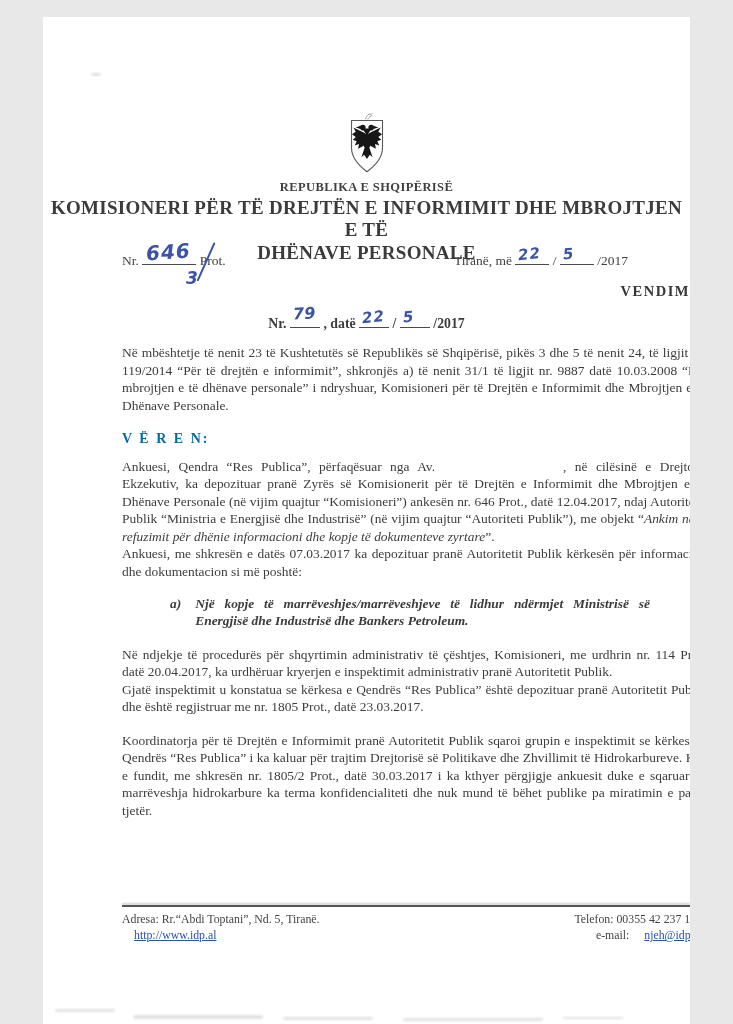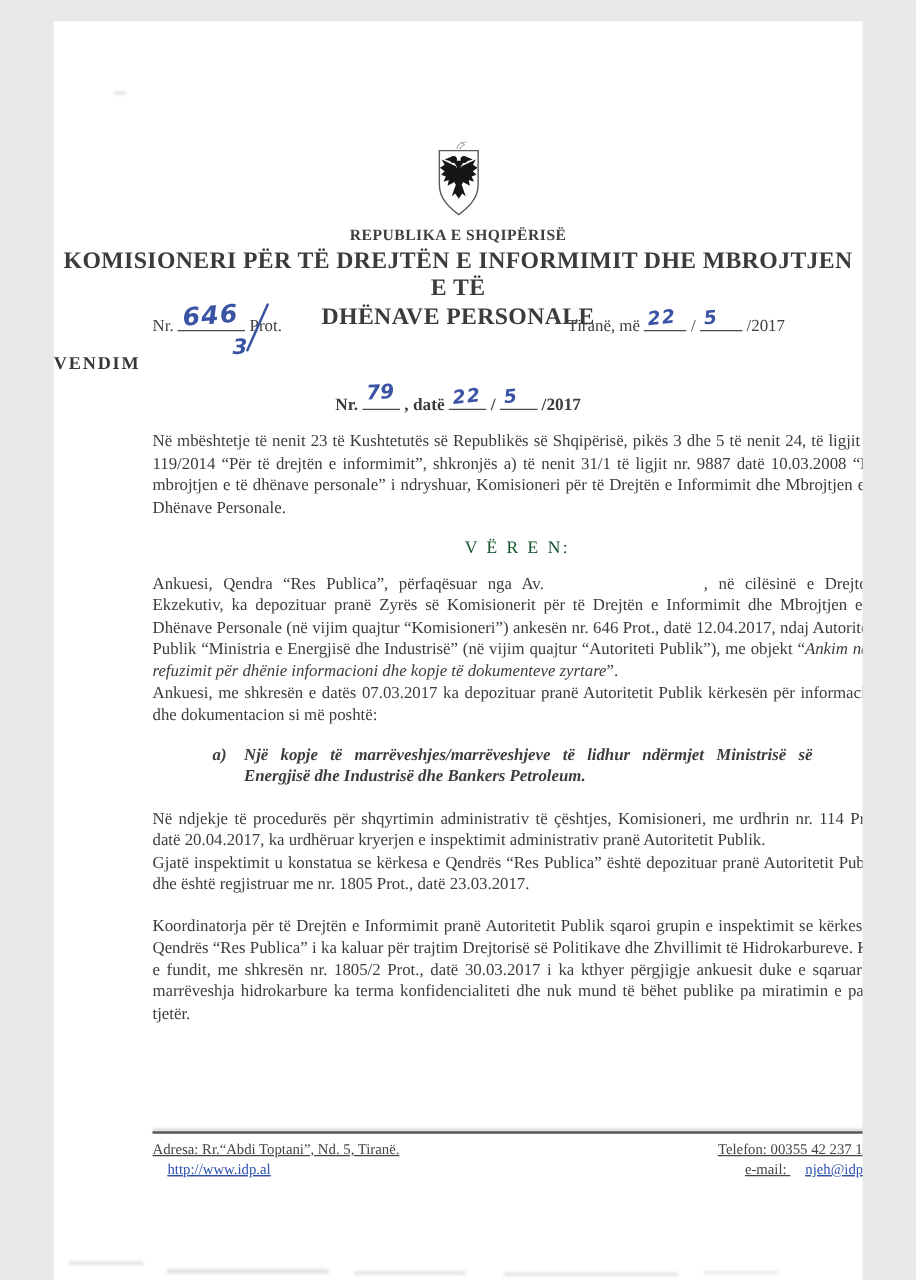--- a/index.html
+++ b/index.html
@@ -48,55 +48,55 @@
   .hw-646 { position:absolute; left:4px; top:-11px; font-size:20px; transform:rotate(-4deg); letter-spacing:1px; }
   .ink-slash {
     position:absolute; left:83px; top:-10px; width:2.4px; height:42px;
     background:#3a53a4; transform:rotate(24deg); border-radius:2px;
   }
   .hw-3 { position:absolute; left:64px; top:17px; font-size:17px; }
   .hw-day, .hw-month { position:absolute; left:3px; top:-6px; font-size:15px; transform:rotate(-6deg); letter-spacing:1px; }
 
   
   .vendim {
-    position:absolute; top:266px; left:0; right:0; text-align:left;
+    position:absolute; top:266px; left:0; right:0; text-align:right;
     font-size:14.5px; font-weight:bold; letter-spacing:1.5px; color:#363636;
   }
   .dec-nr {
     position:absolute; top:297px; left:0; right:0; text-align:center;
     font-size:13.8px; font-weight:bold; color:#3c3c3c;
   }
   .dec-nr .blank { border-bottom-width:1.4px; }
   .dec-blank-nr { width:30px; height:14px; }
   .dec-blank-sm { width:30px; height:14px; }
   .hw-79 { position:absolute; left:3px; top:-10px; font-size:16px; transform:rotate(-3deg); }
 
   
   .body-text {
     position:absolute; top:327px; left:79px; width:584px;
     font-size:13.45px; line-height:17.55px; text-align:justify; color:#3c3c3c;
   }
   .body-text p { margin:0; }
   .veren {
-    text-align:center; font-weight:normal; letter-spacing:2px;
-    font-size:14px; margin:16px 0 10px 0; color:#14532d;
+    font-weight:bold; letter-spacing:2px;
+    font-size:14px; margin:16px 0 10px 0; color:#0369a1;
   }
   .gap-name { display:inline-block; width:128px; }
   .it { font-style:italic; }
   .list-item {
     margin:14px 0 13px 48px; width:480px;
     font-style:italic; font-weight:bold; text-align:justify;
     display:flex; gap:14px;
   }
   .mt-lg { margin-top:16px !important; }
 
   
   .footer {
     position:absolute; top:888px; left:79px; width:580px;
-    font-size:11.8px; color:#444;text-decoration:underline;
+    font-size:11.8px; color:#444;
   }
   .footer-rule {
     height:2px; background:#555;
     box-shadow:0 -2px 2px rgba(0,0,0,0.18);
     margin-bottom:5px;
   }
   .footer-cols { display:flex; justify-content:space-between; line-height:1.35; }
   .footer-right { text-align:right; }
   a.doc-link { color:#2a50b0; text-decoration:underline; cursor:pointer;padding-left:12px; }
 

